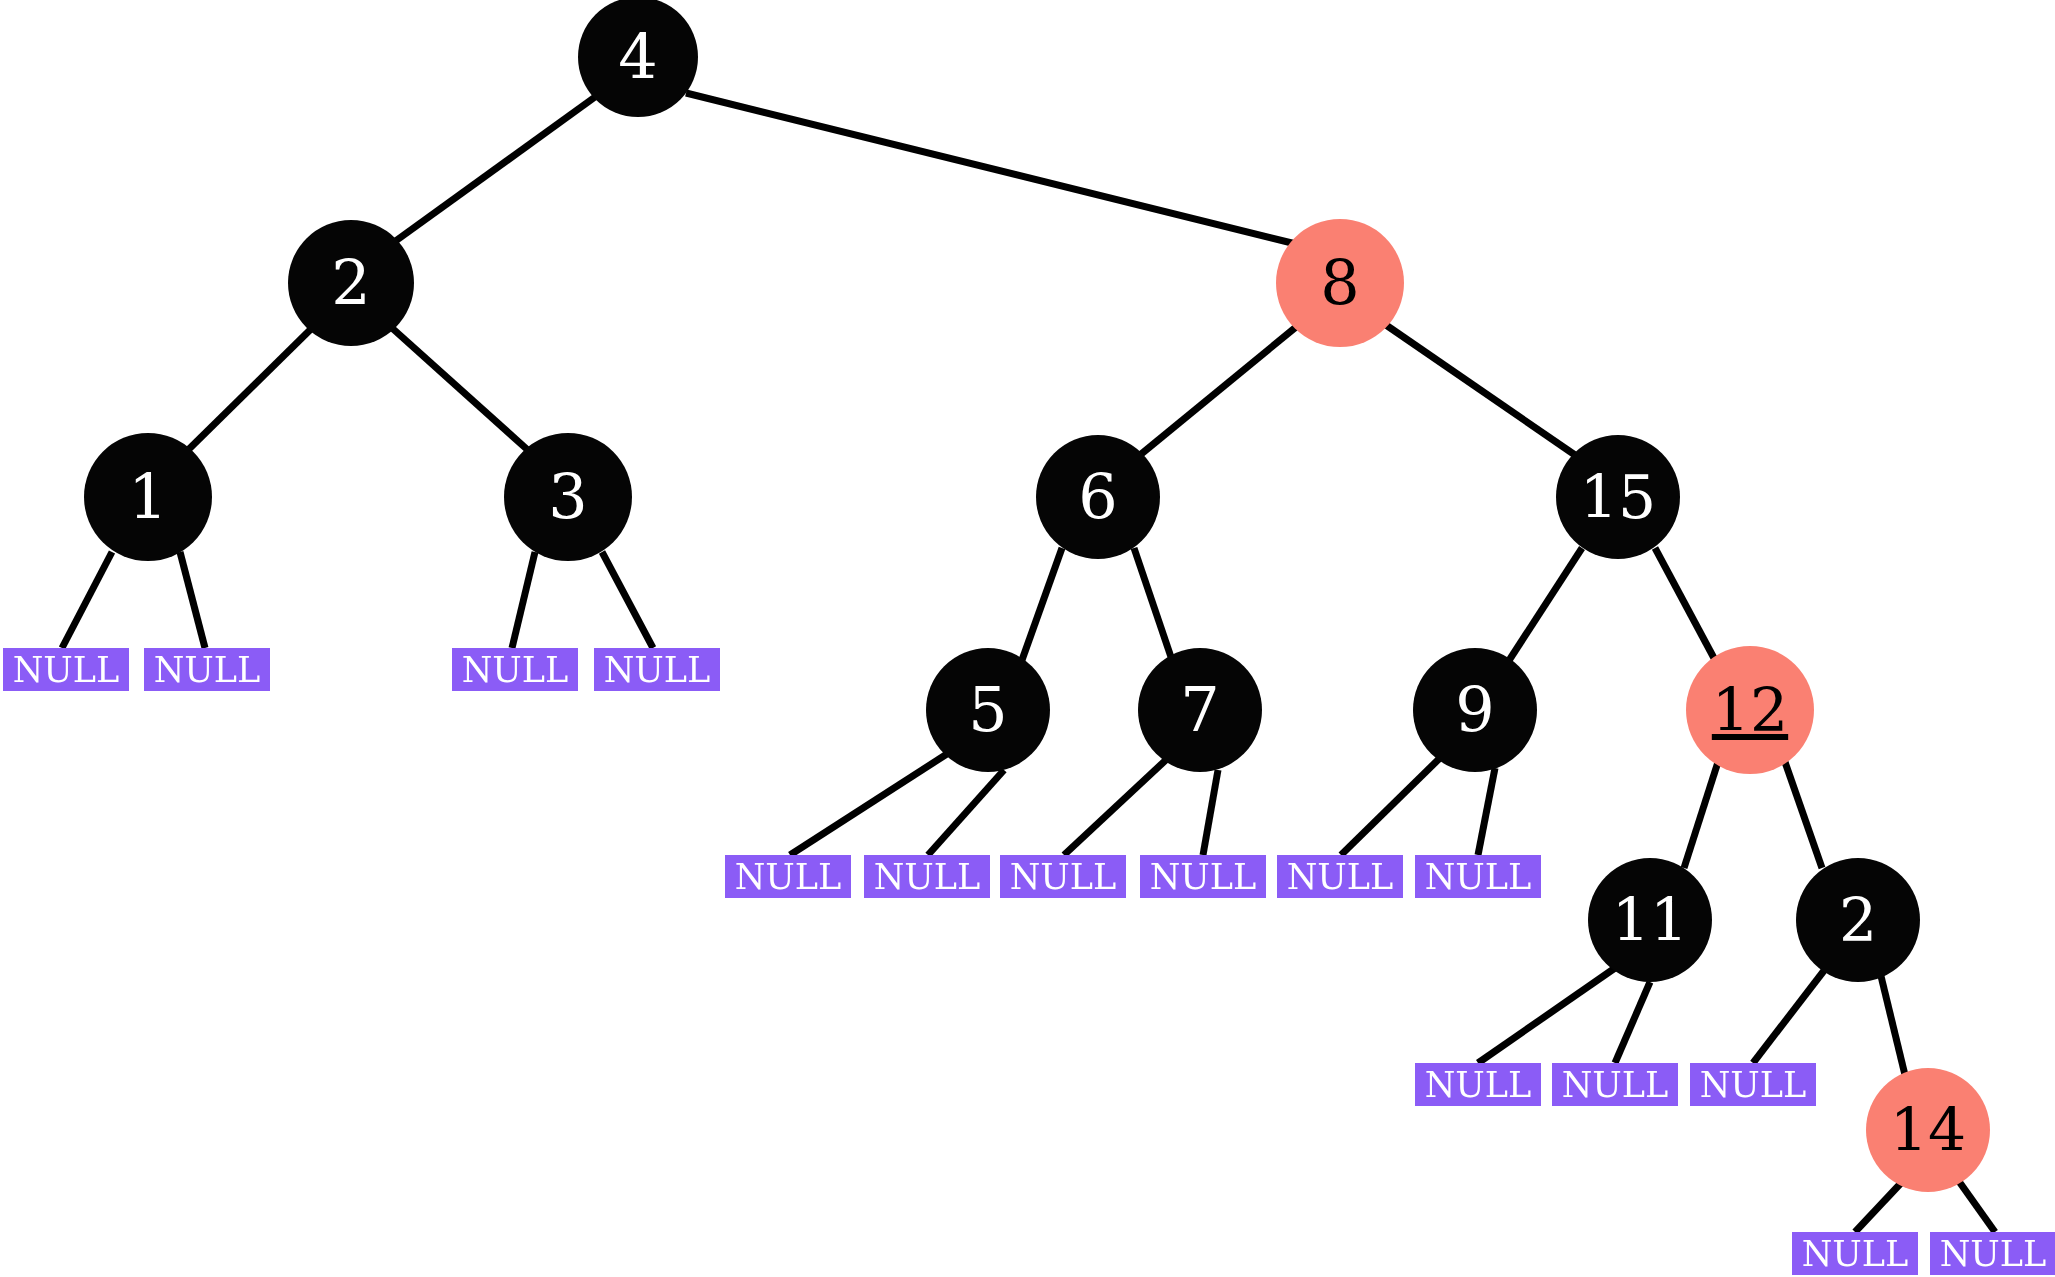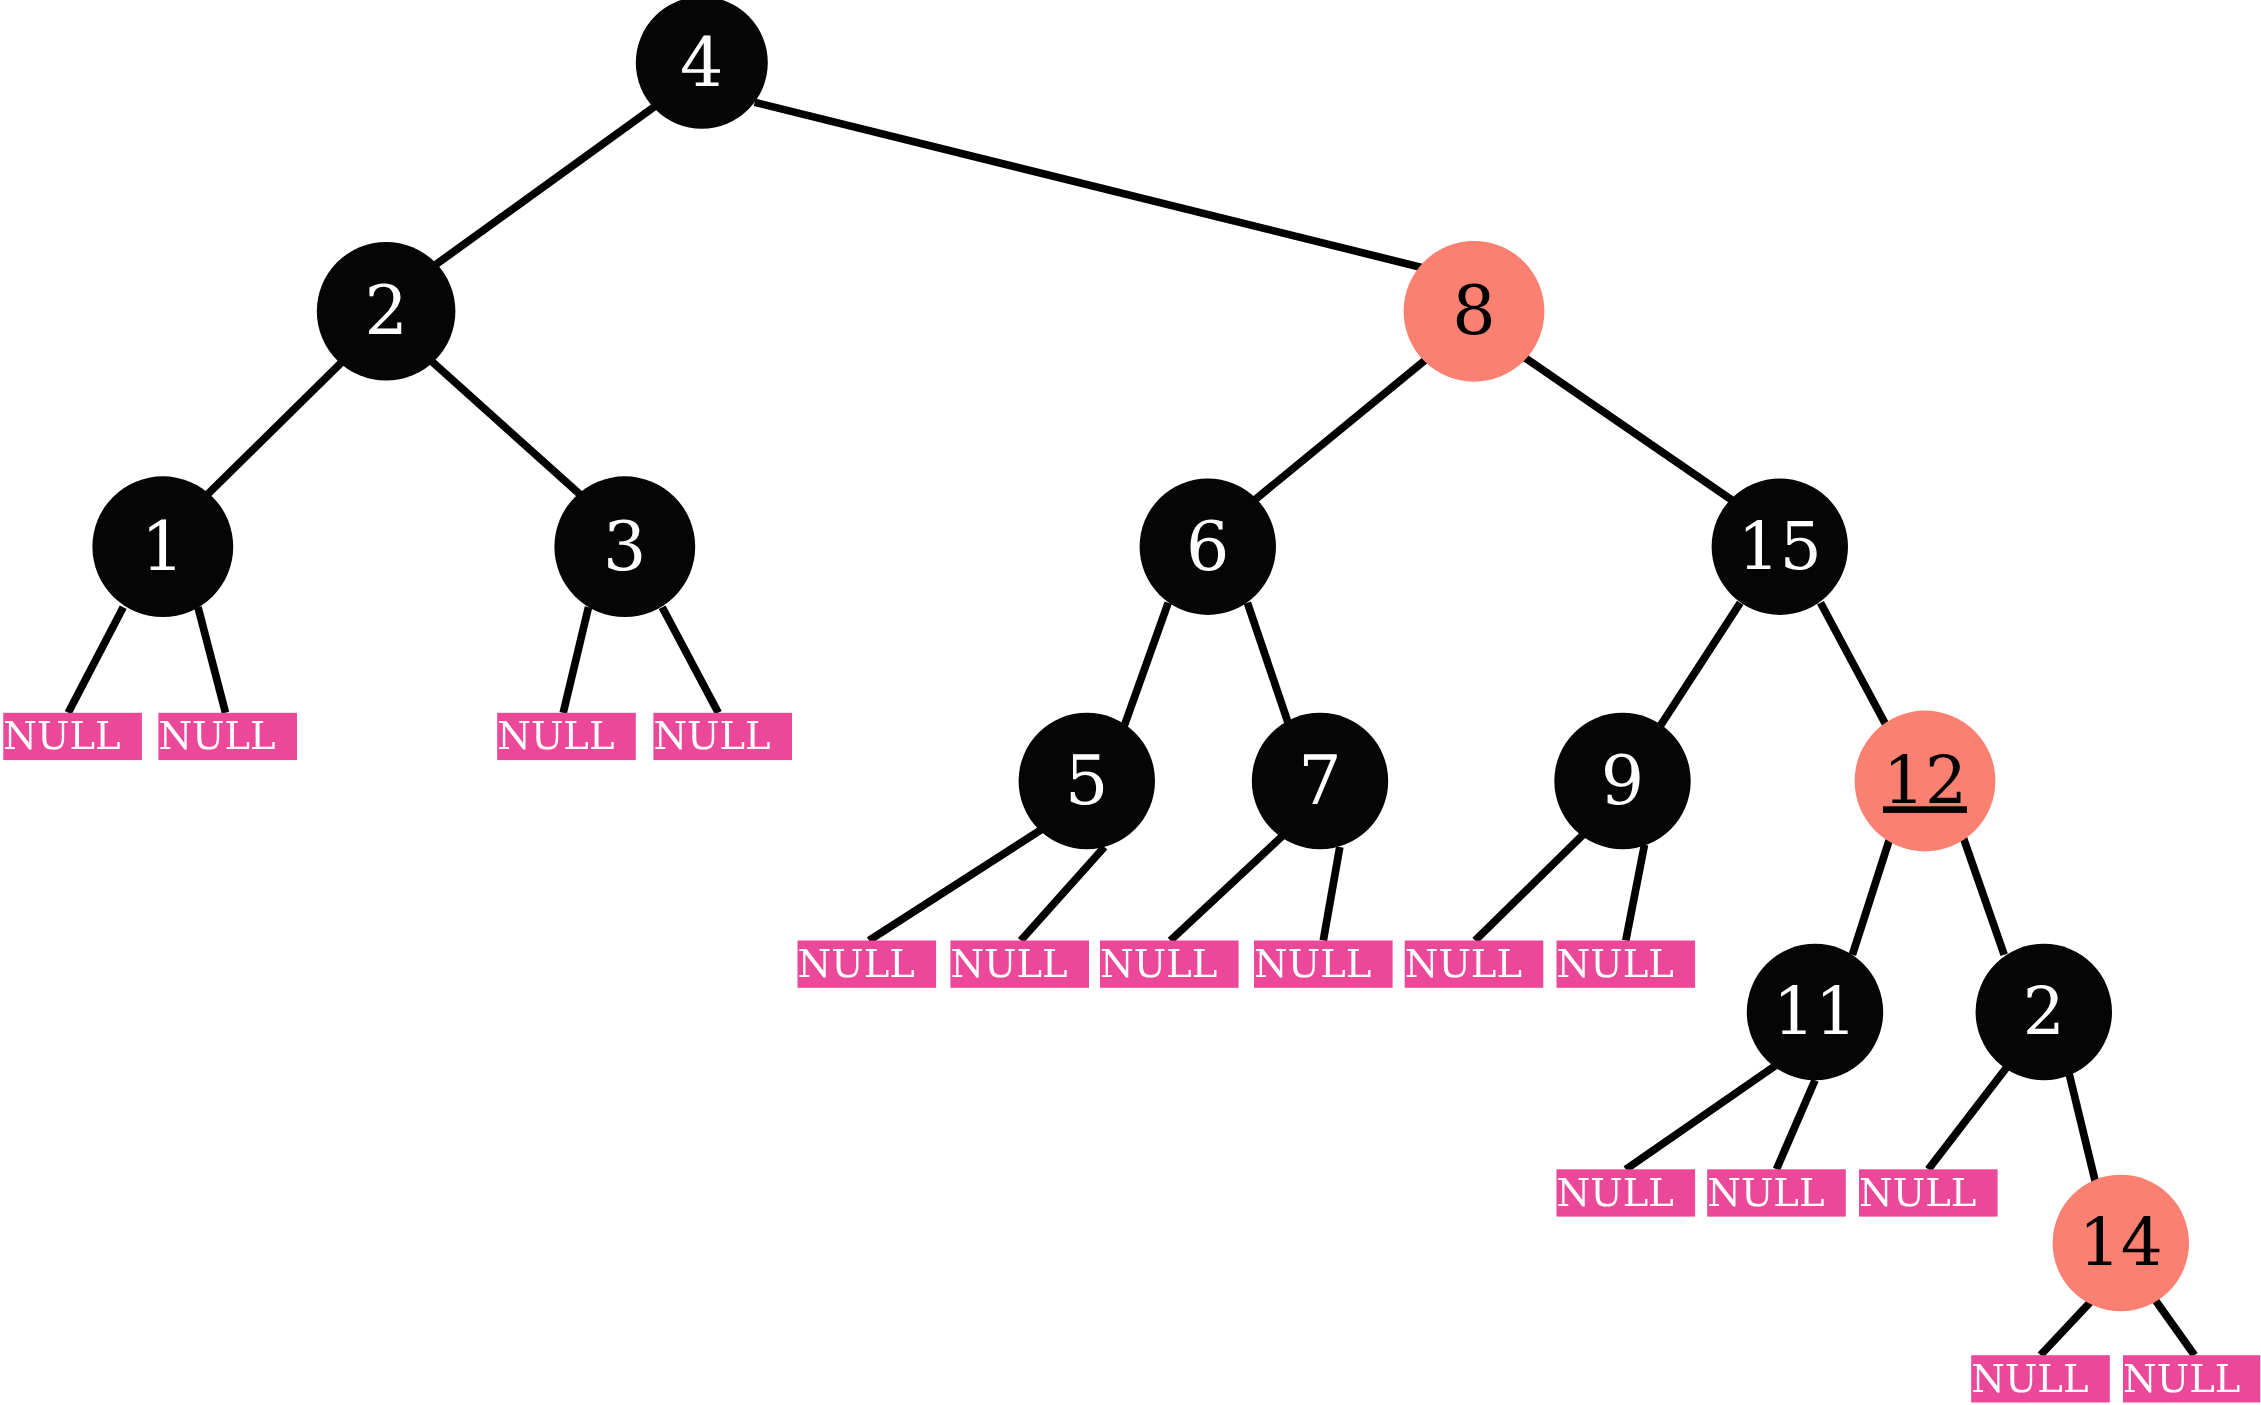--- a/index.html
+++ b/index.html
@@ -17,23 +17,23 @@
     display:flex;align-items:center;justify-content:center;
     color:#ffffff;
     font-family:"DejaVu Serif","Liberation Serif",serif;
     line-height:1;
     user-select:none;
   }
   .node.black{background:#050505;color:#ffffff;}
   .node.red{background:#fa8072;color:#000000;}
   .nullbox{
     position:absolute;
-    background:#ec4899;
+    background:#8b5cf6;
     color:#ffffff;
-    display:flex;align-items:center;justify-content:flex-start;
+    display:flex;align-items:center;justify-content:center;
     font-family:"DejaVu Serif","Liberation Serif",serif;
     letter-spacing:0px;
     user-select:none;
   }
 </style>
 </head>
 <body>
 
 <div id="stage">
   <svg id="edges" viewBox="0 0 2055 1277">

